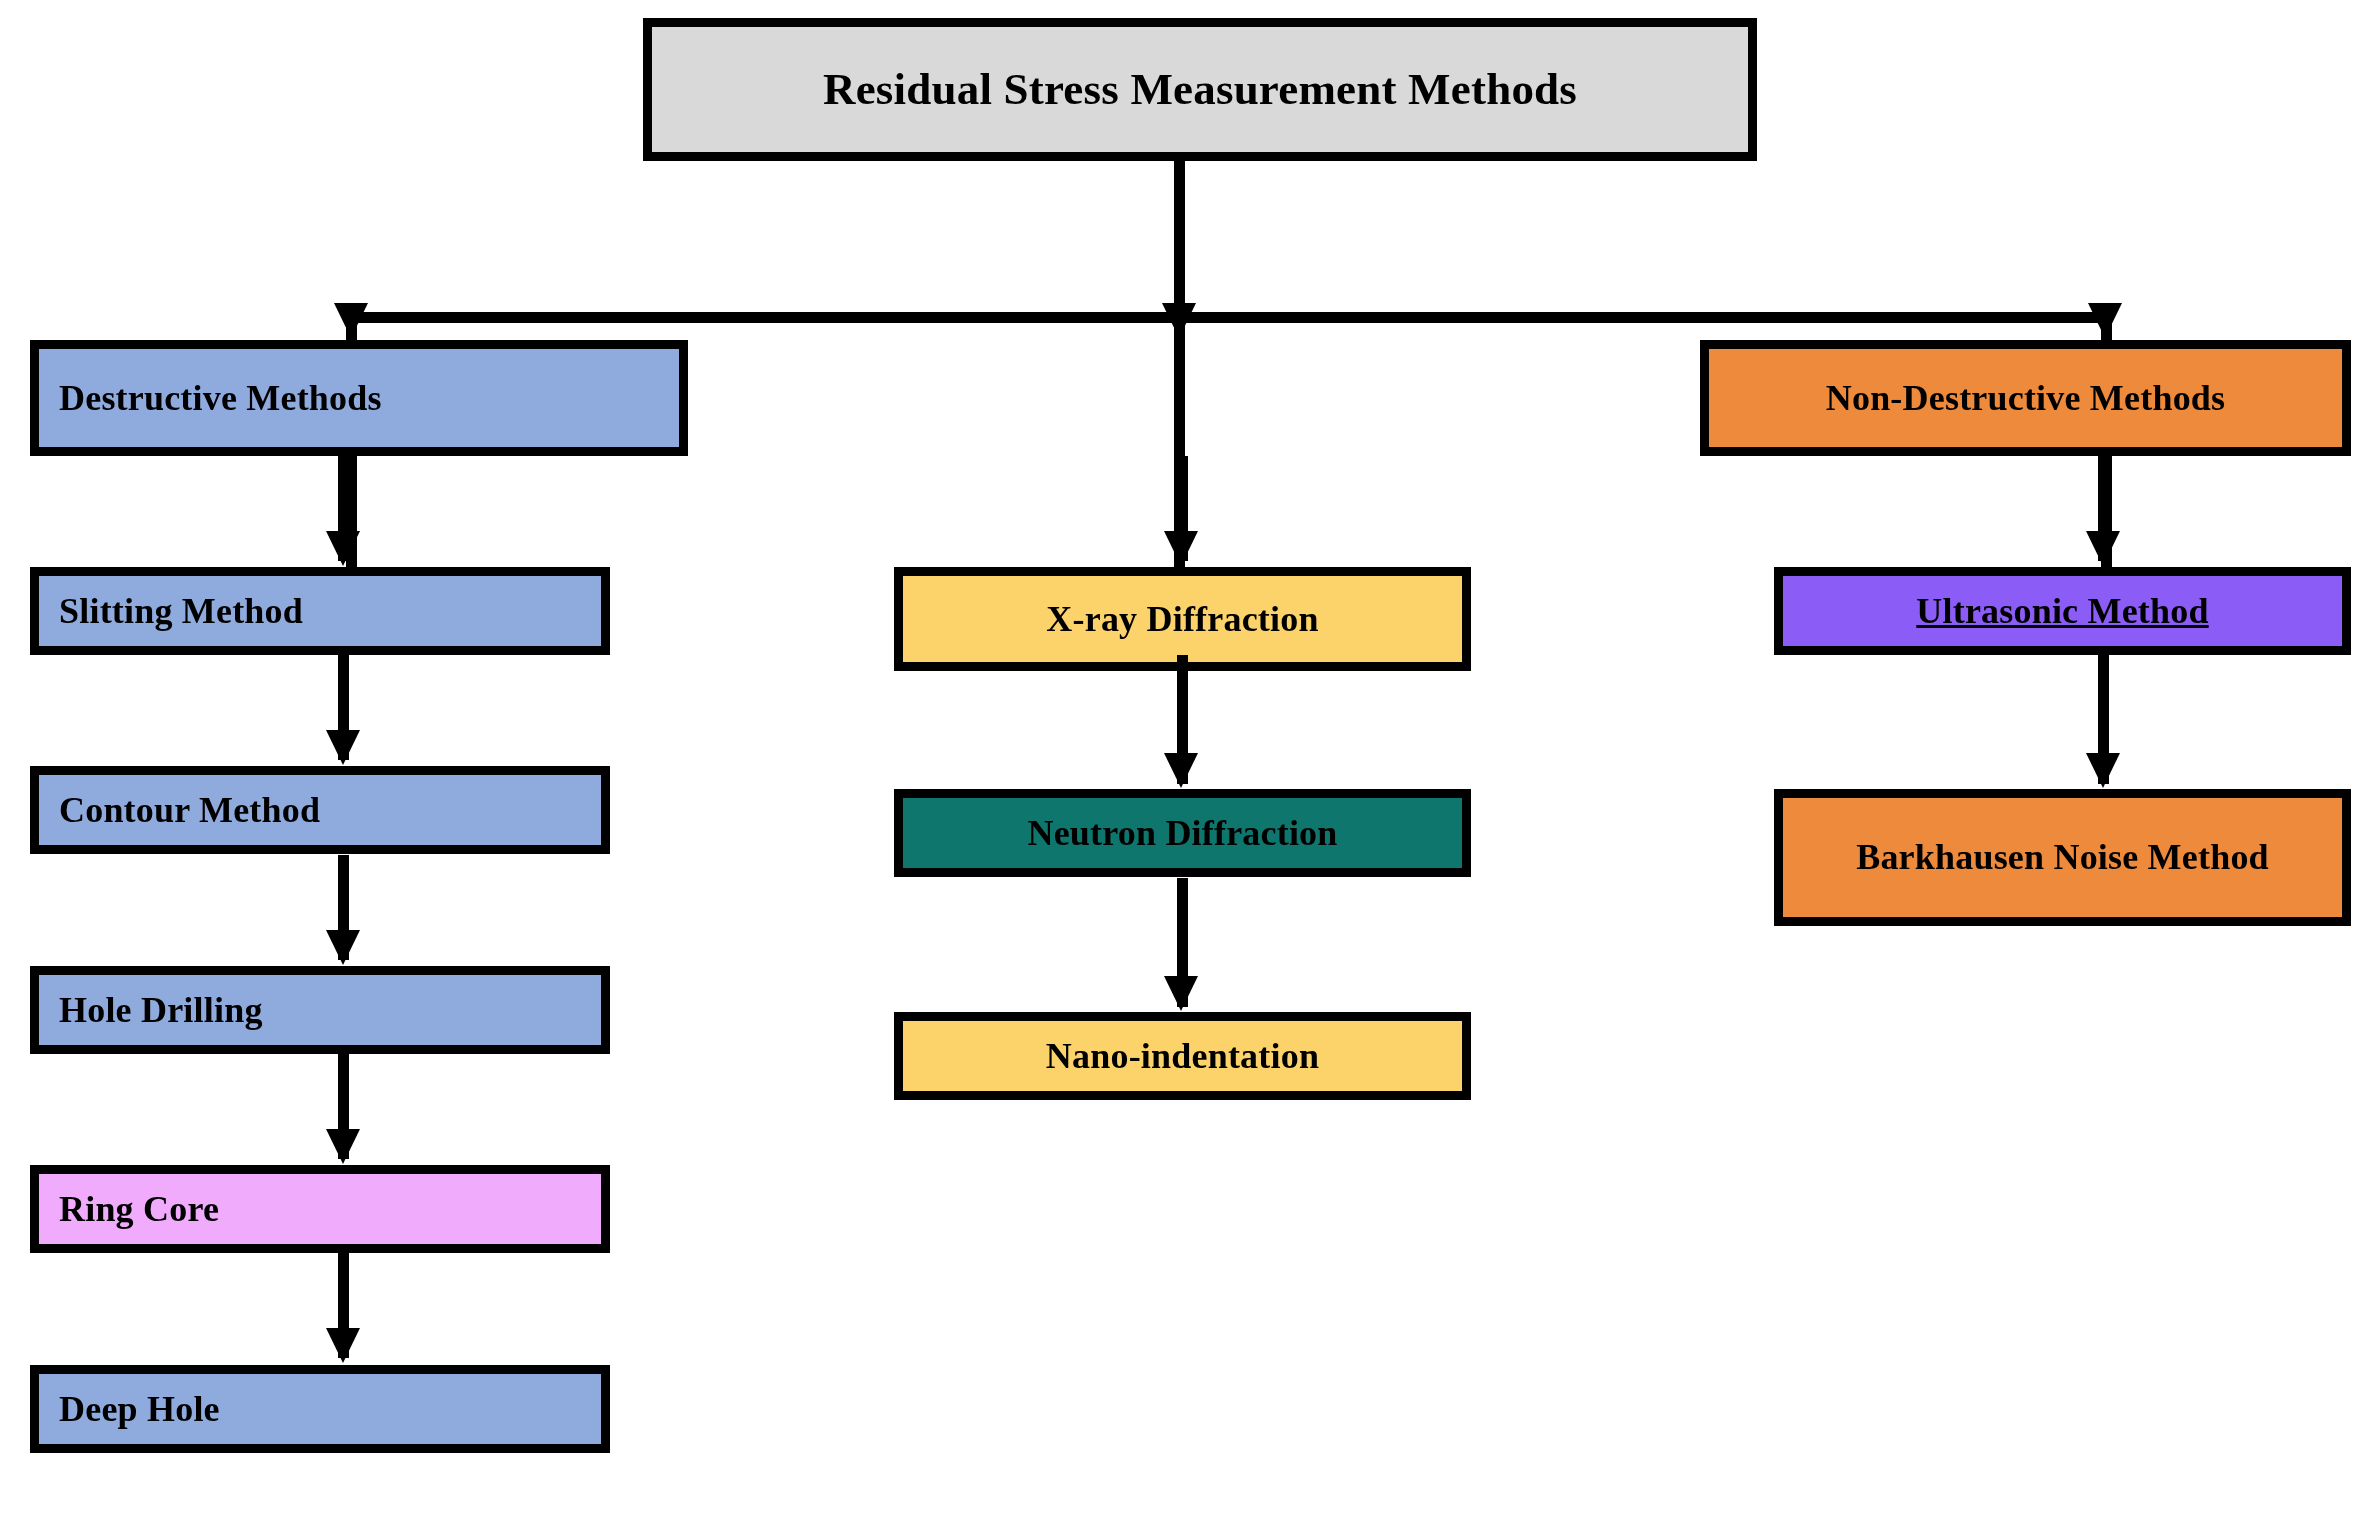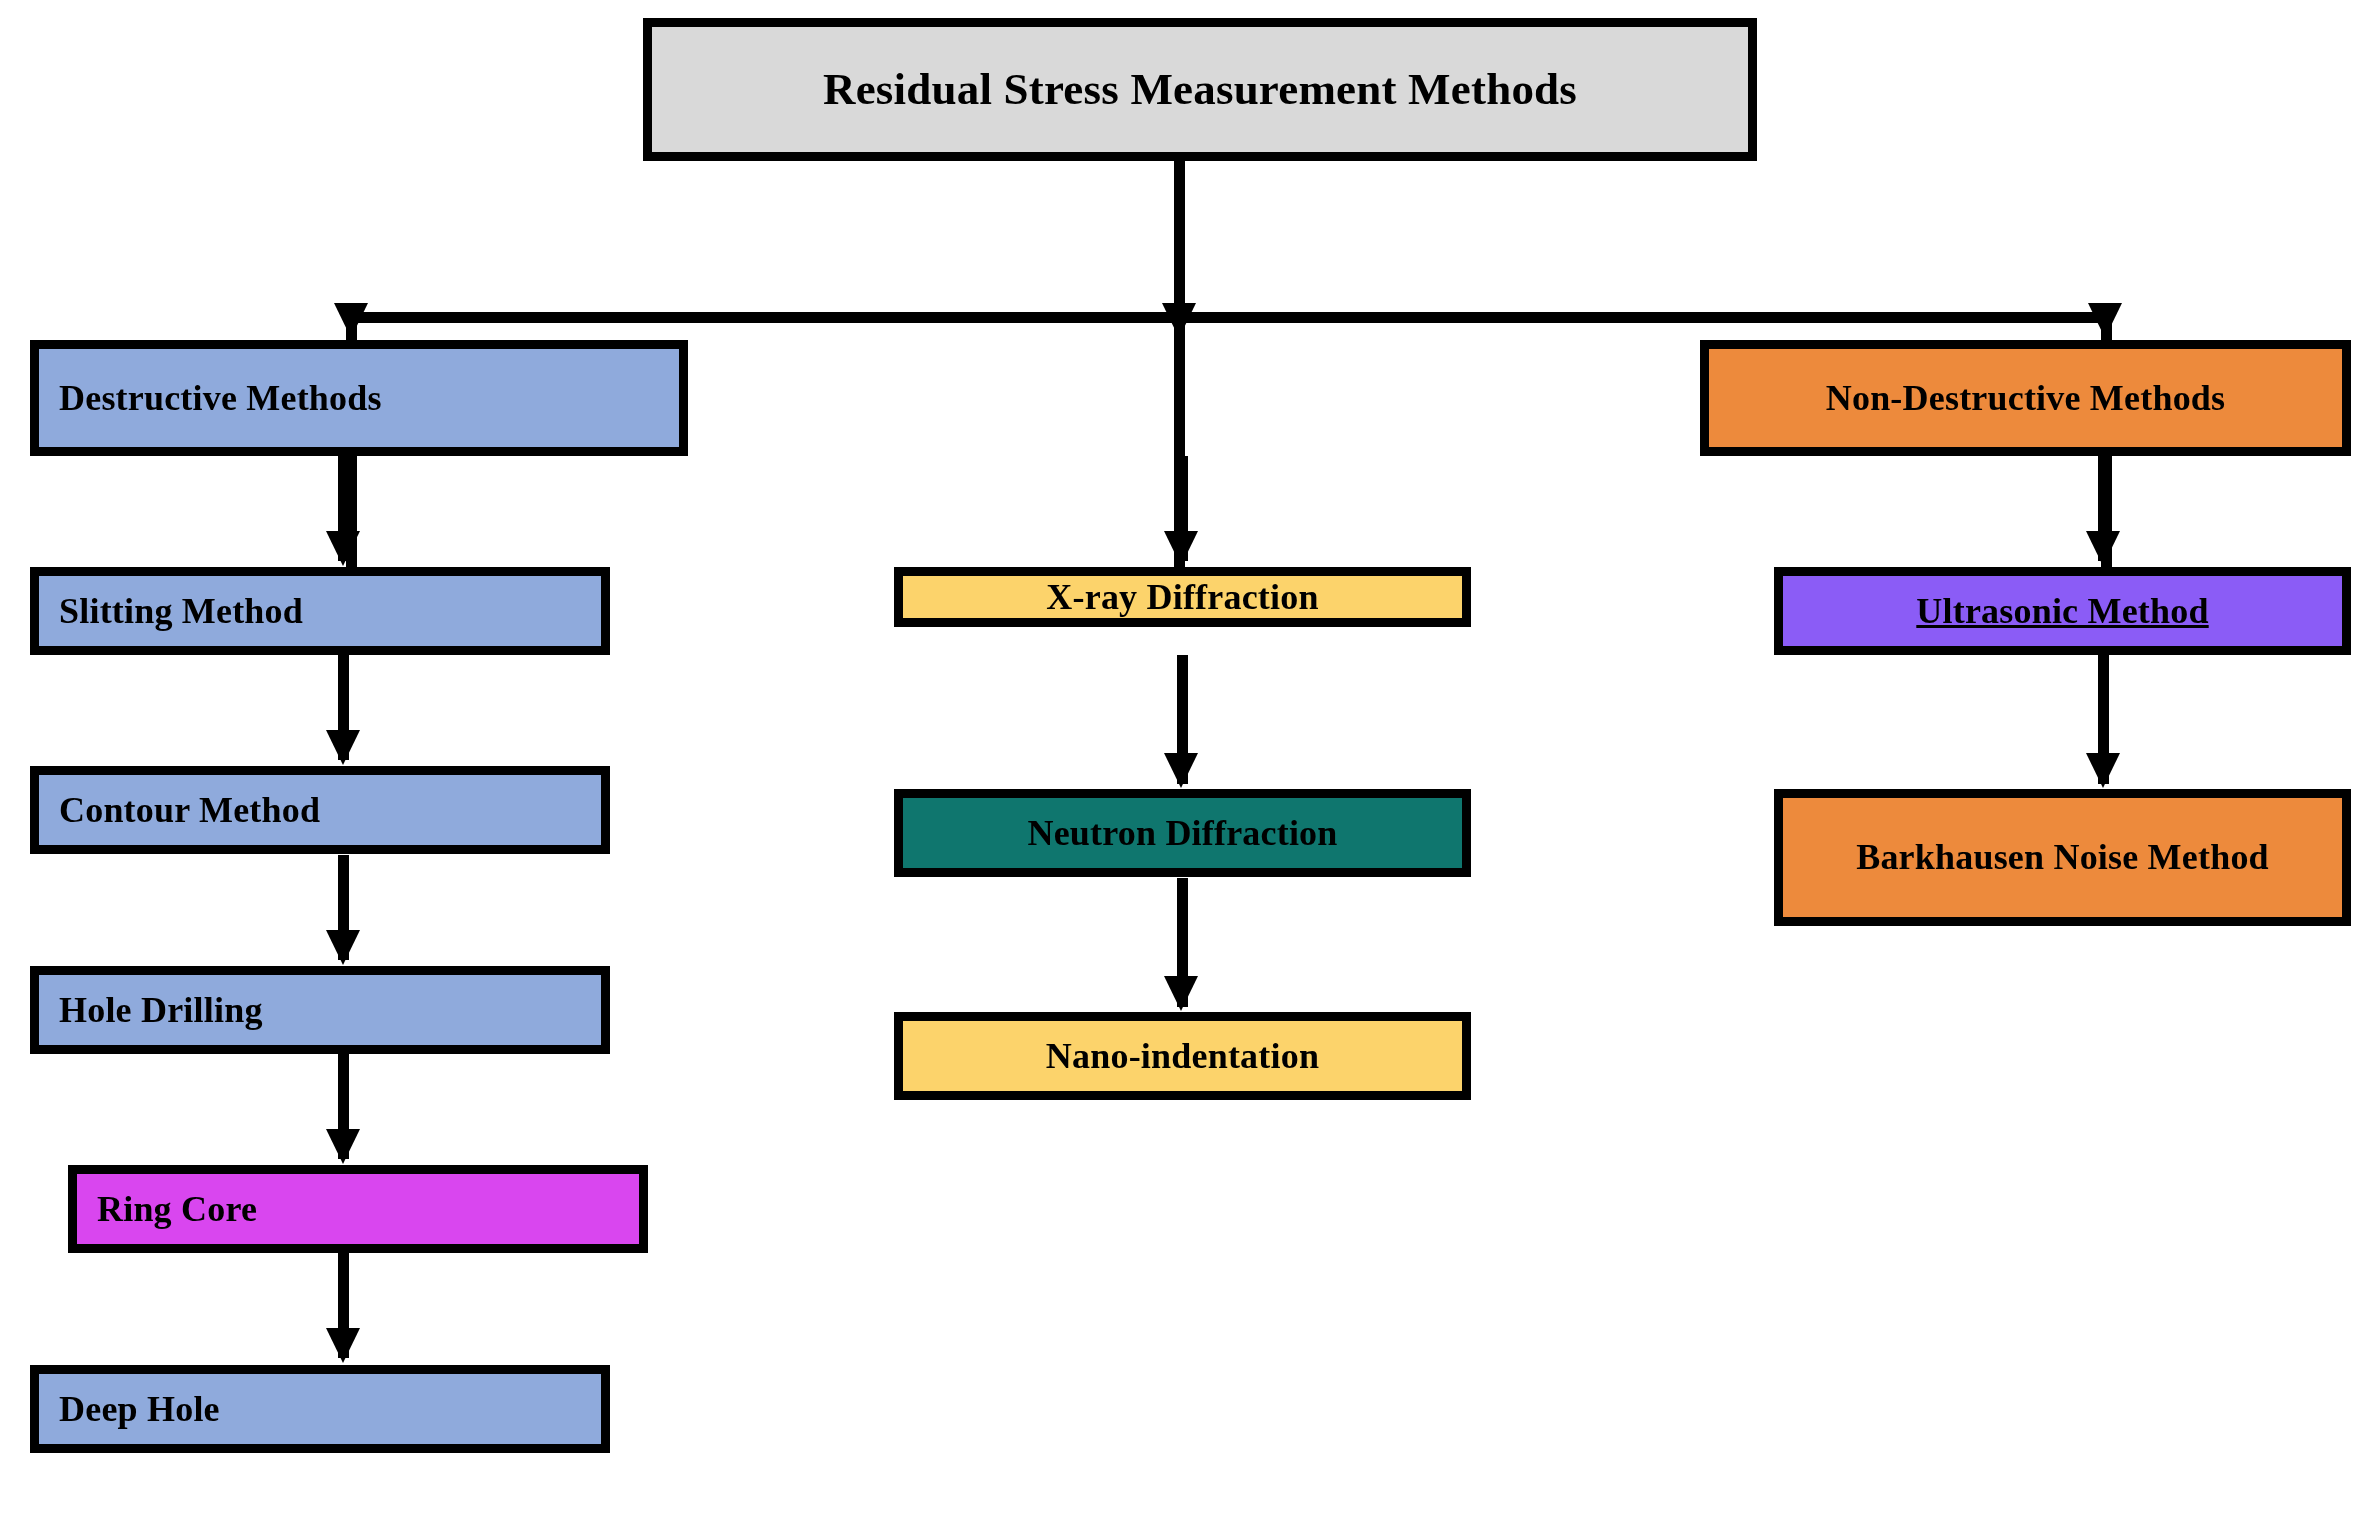--- a/index.html
+++ b/index.html
@@ -106,36 +106,36 @@
   <div class="vline" style="left:338px; top:855px; height:105px;"></div>
   <div class="arrowhead" style="left:326px; top:930px;"></div>
 
   <div class="node align-left" style="left:30px; top:966px; width:580px; height:88px; background:#8FAADC; font-size:36px;">
     <span class="label">Hole Drilling</span>
   </div>
 
   <div class="vline" style="left:338px; top:1054px; height:105px;"></div>
   <div class="arrowhead" style="left:326px; top:1129px;"></div>
 
-  <div class="node align-left" style="left:30px; top:1165px; width:580px; height:88px; background:#d946ef; font-size:36px;margin-left:38px;">
+  <div class="node align-left" style="left:30px; top:1165px; width:580px; height:88px; background:#f0abfc; font-size:36px;">
     <span class="label">Ring Core</span>
   </div>
 
   <div class="vline" style="left:338px; top:1253px; height:105px;"></div>
   <div class="arrowhead" style="left:326px; top:1328px;"></div>
 
   <div class="node align-left" style="left:30px; top:1365px; width:580px; height:88px; background:#8FAADC; font-size:36px;">
     <span class="label">Deep Hole</span>
   </div>
 
 
   <div class="vline" style="left:1177px; top:456px; height:105px;"></div>
   <div class="arrowhead" style="left:1164px; top:531px;"></div>
 
-  <div class="node align-center" style="left:894px; top:567px; width:577px; height:60px; background:#FCD36B; font-size:36px;">
+  <div class="node align-center" style="left:894px; top:567px; width:577px; height:104px; background:#FCD36B; font-size:36px;">
     <span class="label">X-ray Diffraction</span>
   </div>
 
   <div class="vline" style="left:1177px; top:655px; height:129px;"></div>
   <div class="arrowhead" style="left:1164px; top:753px;"></div>
 
   <div class="node align-center" style="left:894px; top:789px; width:577px; height:88px; background:#0f766e; font-size:36px;">
     <span class="label">Neutron Diffraction</span>
   </div>
 

